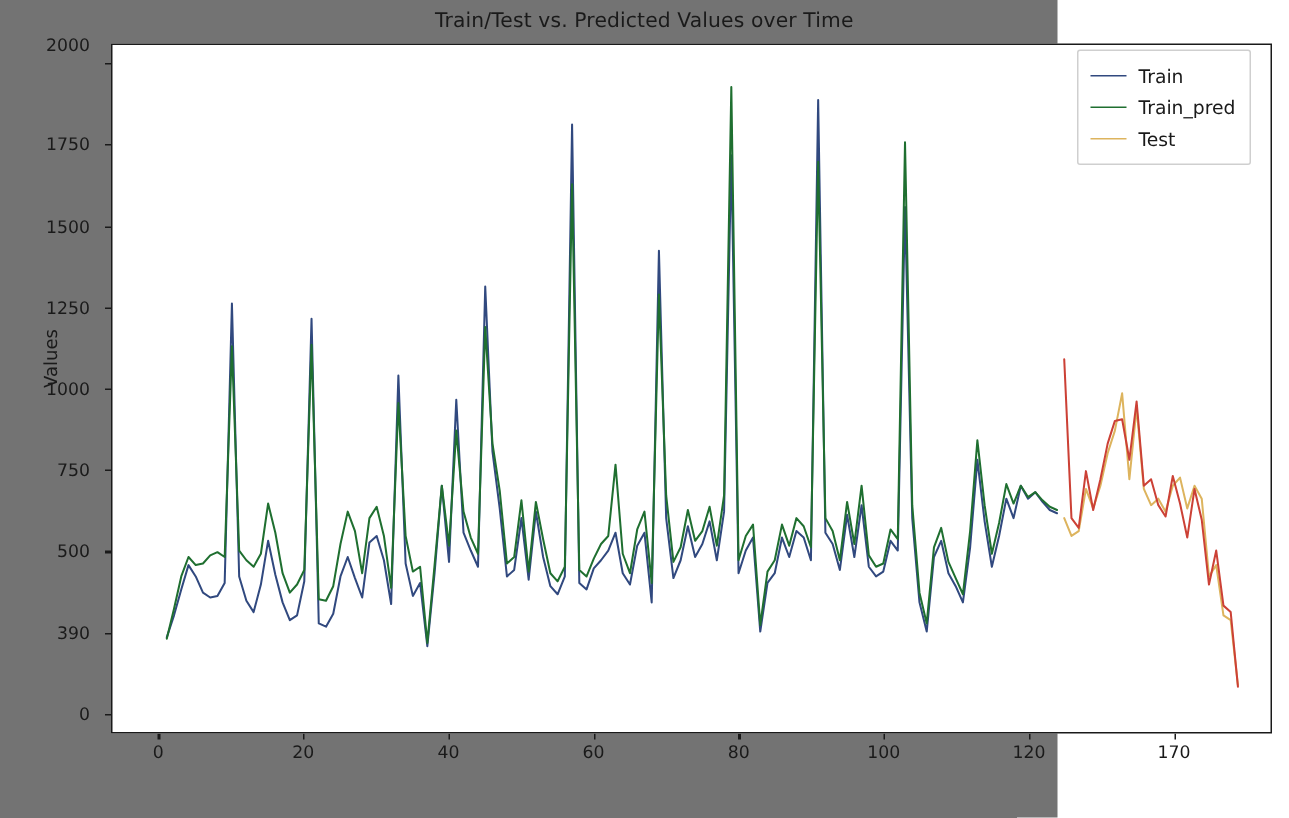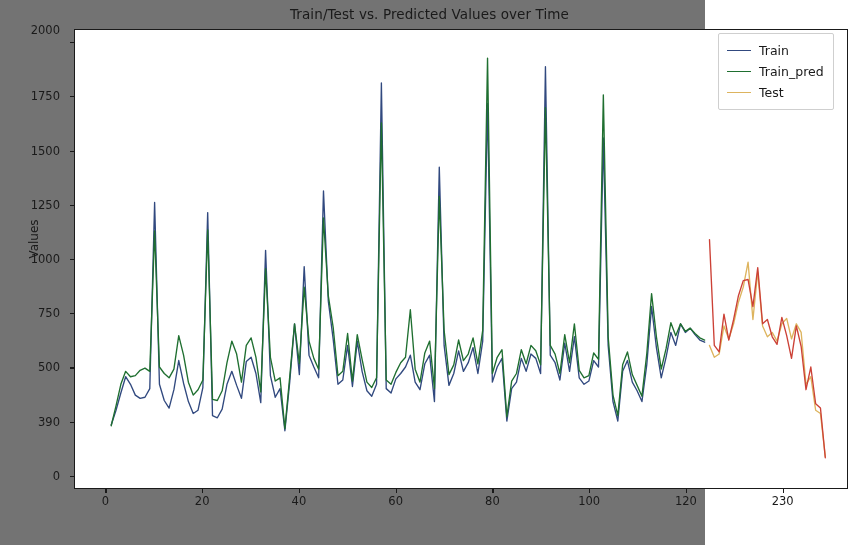--- a/index.html
+++ b/index.html
@@ -80,21 +80,21 @@
       <div class="ytick" style="top: 30px;">2000</div>
     </div>
   <div id="xtick-labels">
       <div class="xtick" style="left: 105.444px;">0</div>
       <div class="xtick" style="left: 202.194px;">20</div>
       <div class="xtick" style="left: 298.944px;">40</div>
       <div class="xtick" style="left: 395.694px;">60</div>
       <div class="xtick" style="left: 492.444px;">80</div>
       <div class="xtick" style="left: 589.194px;">100</div>
       <div class="xtick" style="left: 685.944px;">120</div>
-      <div class="xtick" style="left: 782.694px;">230</div>
+      <div class="xtick" style="left: 782.694px;">170</div>
     </div>
   <div id="tickmarks">
       <div class="ytickmark" style="top: 475.981px;"></div>
       <div class="ytickmark" style="top: 421.736px;"></div>
       <div class="ytickmark" style="top: 367.491px;"></div>
       <div class="ytickmark" style="top: 313.245px;"></div>
       <div class="ytickmark" style="top: 259px;"></div>
       <div class="ytickmark" style="top: 204.755px;"></div>
       <div class="ytickmark" style="top: 150.509px;"></div>
       <div class="ytickmark" style="top: 96.2642px;"></div>

